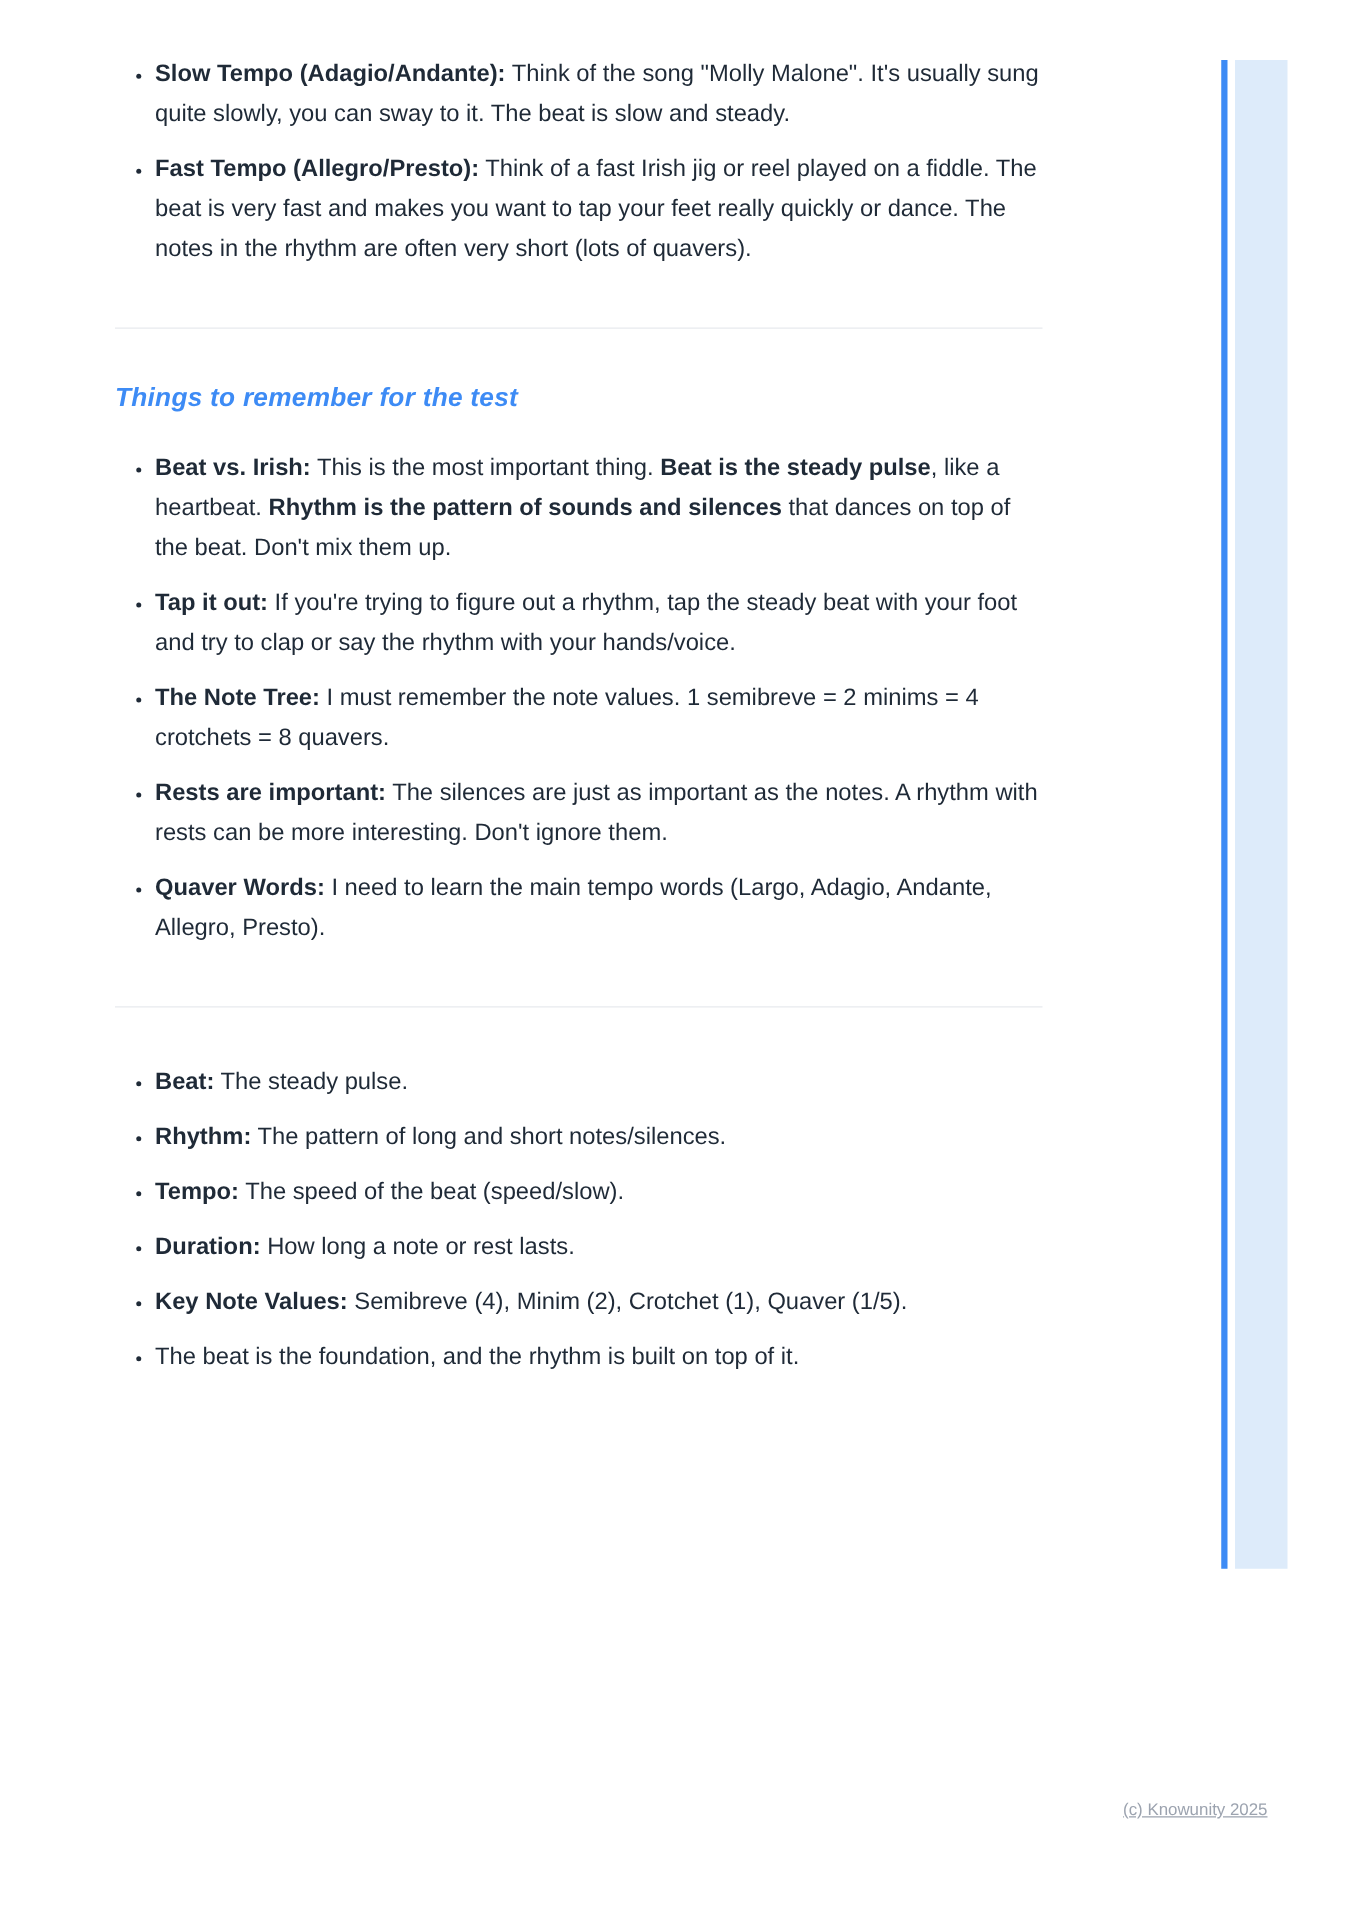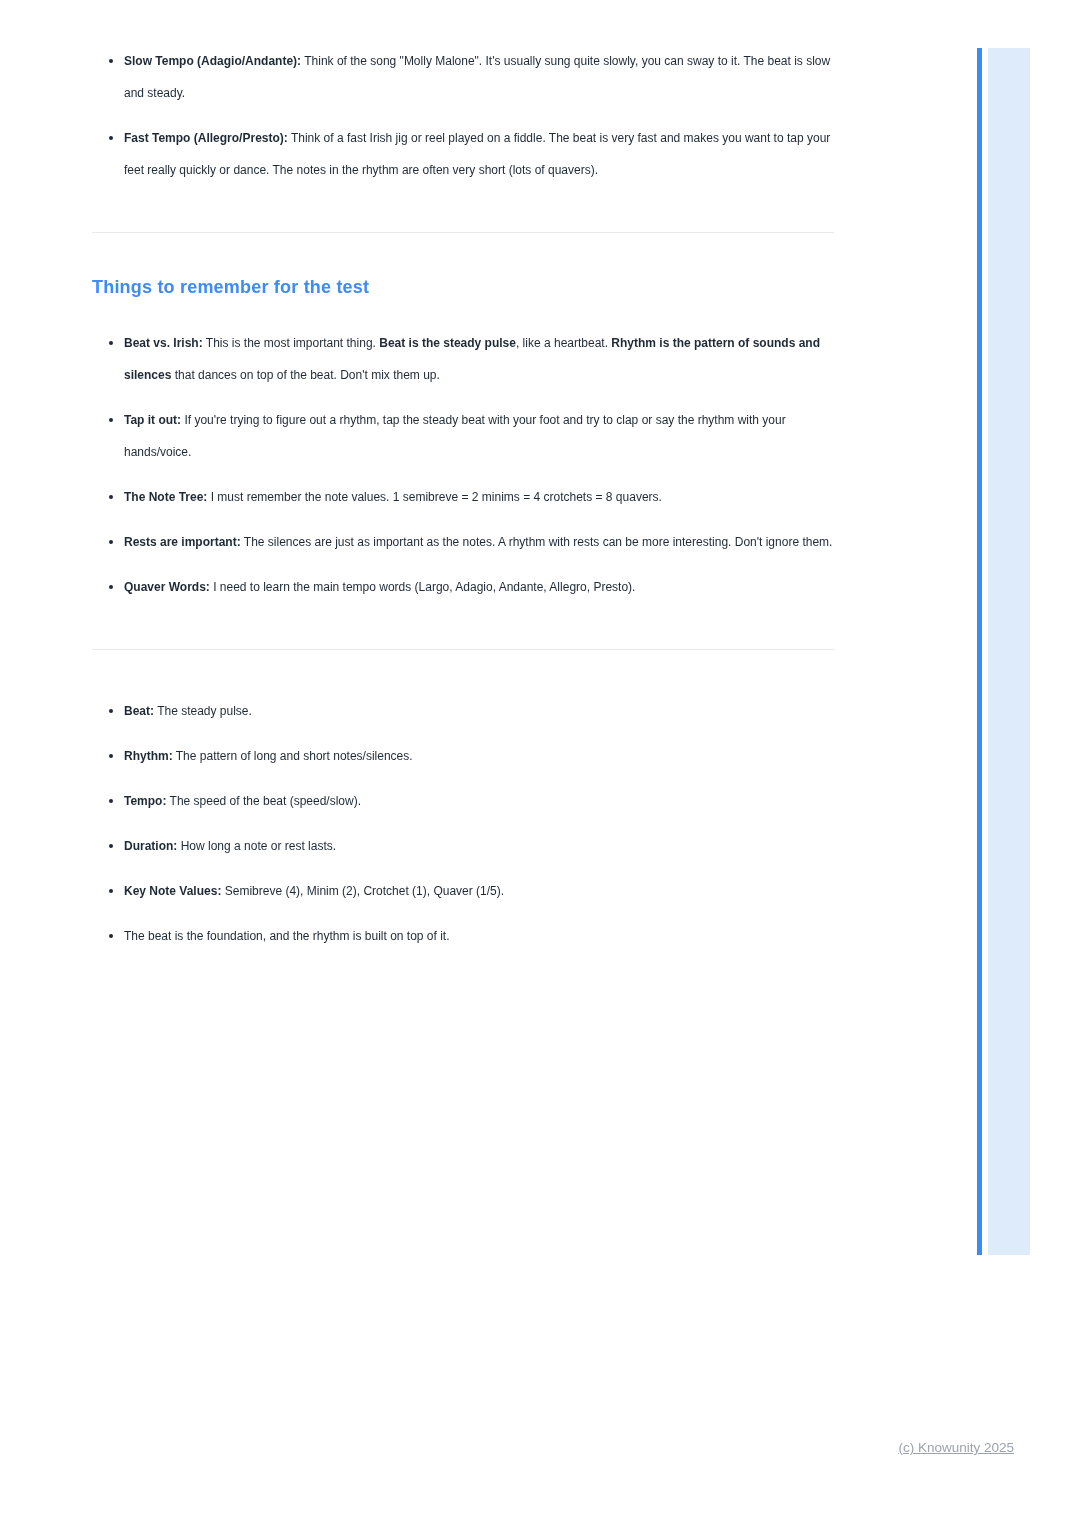--- a/index.html
+++ b/index.html
@@ -17,31 +17,32 @@
   }
   .content {
     position: absolute;
     left: 92px;
     top: 44px;
     width: 742px;
   }
   section { margin: 0; }
   h2 {
     margin: 0 0 28px 0;
-    font-size: 18px;
+    font-size: 21px;
     font-weight: 700;
     color: var(--accent, #3D8BF5);
     letter-spacing: 0.2px;
+    font-style: italic;
   }
   ul {
     margin: 0;
     padding-left: 32px;
   }
   li {
-    font-size: 12px;
+    font-size: 19px;
     line-height: 32px;
     color: var(--text, #1F2A37);
     margin-bottom: 12px;
   }
   li::marker {
     color: var(--text, #1F2A37);
     font-size: 14px;
   }
   li:last-child { margin-bottom: 0; }
   .b { font-weight: 700; }

